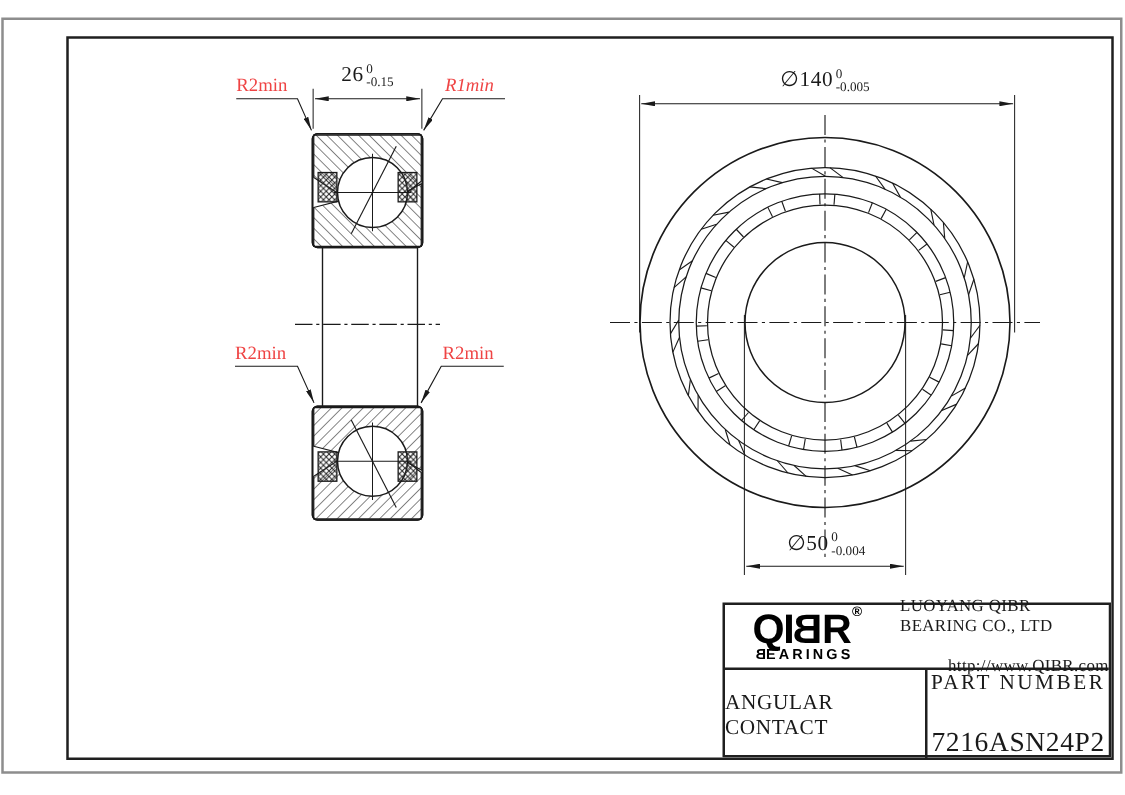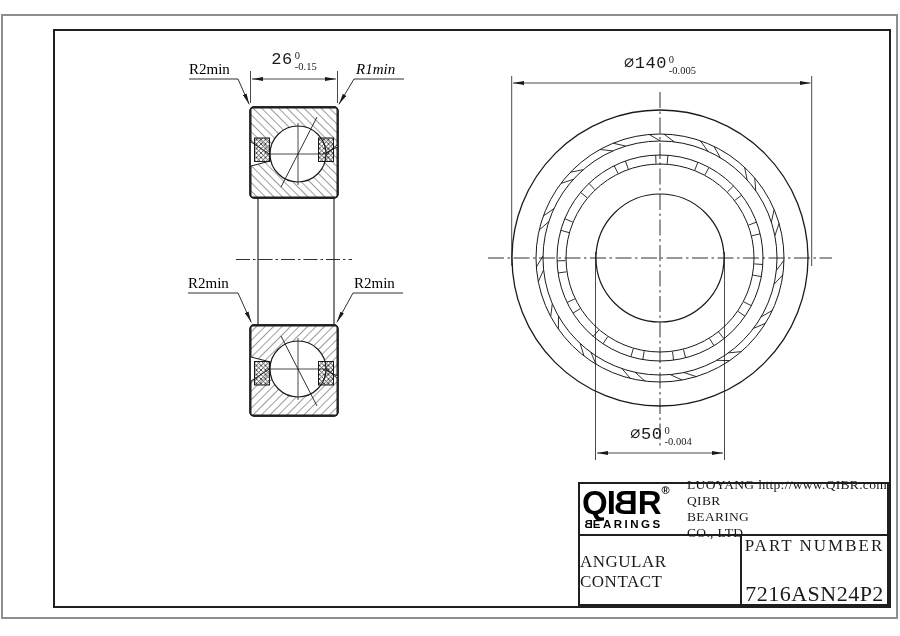--- a/index.html
+++ b/index.html
@@ -5,47 +5,47 @@
   html,body{margin:0;padding:0;background:#fff;}
   #page{position:relative;width:900px;height:636px;background:#ffffff;overflow:hidden;
         font-family:"Liberation Serif", serif;color:#1a1a1a;}
   .abs{position:absolute;}
   
   #outer-border{left:1px;top:14px;width:893px;height:601px;border:2px solid #8d8d8d;}
   #inner-frame{left:53px;top:29px;width:834px;height:575px;border:2px solid #1f1f1f;}
   
   #draw{left:0;top:0;width:900px;height:636px;}
   
-  .cad{position:absolute;font-family:"Liberation Serif", serif;color:#000000;
+  .cad{position:absolute;font-family:"Liberation Serif", serif;color:#ef4444;
        font-size:15px;line-height:1.05;white-space:nowrap;}
   .dim{position:absolute;display:flex;justify-content:center;align-items:flex-start;
        font-size:17px;line-height:1;}
-  .dim .main{letter-spacing:0.5px;font-family:Liberation Mono, monospace;}
+  .dim .main{letter-spacing:0.5px;}
   .tol{display:inline-flex;flex-direction:column;justify-content:space-between;
        height:21px;font-size:10.5px;line-height:1;margin-left:2px;}
   
   #title-block{left:578px;top:482px;width:311px;height:124px;border:2px solid #1f1f1f;
                box-sizing:border-box;display:flex;flex-direction:column;background:#fff;}
   #tb-top{height:50px;border-bottom:2px solid #1f1f1f;display:flex;align-items:center;}
   #tb-bottom{flex:1;display:flex;}
   #tb-product{width:160px;border-right:2px solid #1f1f1f;display:flex;flex-direction:row;
               justify-content:center;align-items:center;gap:7px;font-size:17px;letter-spacing:0.5px;}
   #tb-part{flex:1;display:flex;flex-direction:column;justify-content:center;align-items:center;
            gap:25px;font-size:17px;}
   #tb-part .pn-label{letter-spacing:2px;}
   #tb-part .pn-value{font-size:22px;letter-spacing:0.5px;}
-  #logo{width:118px;padding-left:2px;display:flex;flex-direction:column;align-items:flex-start;}
+  #logo{width:118px;padding-left:22px;display:flex;flex-direction:column;align-items:flex-start;}
   .logo-word{font-family:"Liberation Sans", sans-serif;font-weight:bold;font-size:33px;
              line-height:0.9;letter-spacing:-1px;color:#000;display:flex;align-items:flex-start;}
   .logo-word .reg{font-size:11px;font-weight:bold;margin-top:-2px;margin-left:1px;}
   .logo-brand{font-family:"Liberation Sans", sans-serif;font-weight:bold;font-size:11.5px;
               letter-spacing:2.5px;color:#000;margin-top:1px;}
   .mirror{display:inline-block;transform:scaleX(-1);}
-  #company-info{flex:1;display:flex;justify-content:center;
-                align-items:flex-start;gap:4px;font-size:13.5px;letter-spacing:0.3px;}
+  #company-info{flex:1;display:flex;flex-direction:column;justify-content:center;
+                align-items:flex-end;gap:16px;font-size:13.5px;letter-spacing:0.3px;}
 </style>
 </head>
 <body>
 
 <div id="page">
 
   <div id="outer-border" class="abs"></div>
   <div id="inner-frame" class="abs"></div>
 
   <svg id="draw" class="abs" viewBox="0 0 900 636" xmlns="http://www.w3.org/2000/svg">

